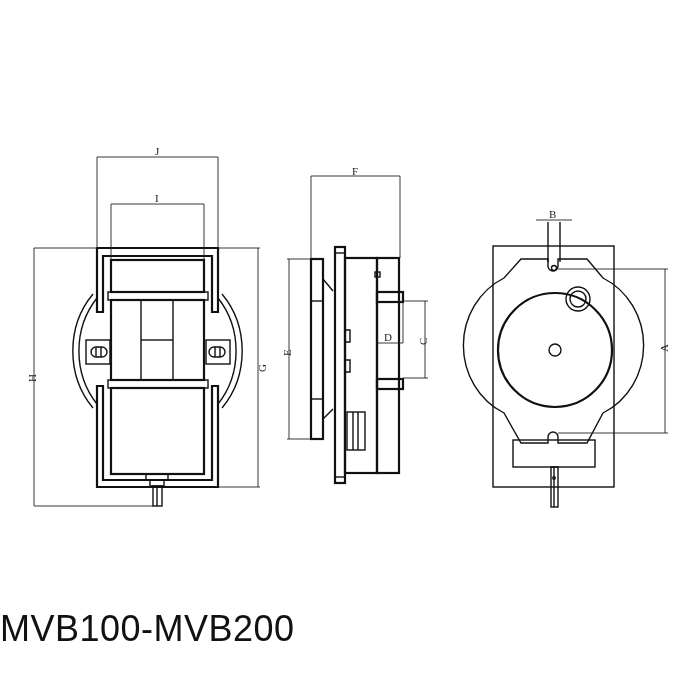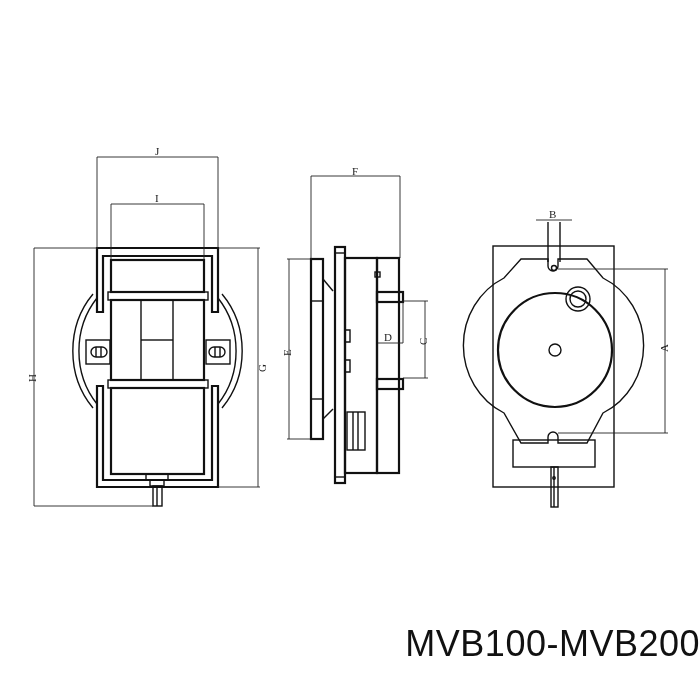--- a/index.html
+++ b/index.html
@@ -3,24 +3,23 @@
 <meta charset="utf-8">
 <style>
   html, body { margin: 0; padding: 0; background: #ffffff; }
   body { width: 700px; height: 700px; position: relative; overflow: hidden; }
   svg.drawing { position: absolute; left: 0; top: 0; width: 700px; height: 700px; }
   .t { stroke: #111; fill: none; stroke-width: 2.2; }
   .m { stroke: #111; fill: none; stroke-width: 1.4; }
   .d { stroke: #222; fill: none; stroke-width: 0.9; }
   .lbl { font-family: "Liberation Serif", serif; font-size: 11px; fill: #222; }
   .title {
-    position: absolute; left: 0; top: 608px; width: 700px; text-align: right;
+    position: absolute; left: 0; top: 608px; width: 700px; text-align: left;
     font-family: "Liberation Sans", sans-serif; font-size: 36px; color: #111;
     letter-spacing: 0.5px;
-    margin-top: 15px;
   }
 </style>
 </head>
 <body>
 
 <svg class="drawing" viewBox="0 0 700 700" xmlns="http://www.w3.org/2000/svg">
 
   <g>
 
     <path class="m" d="M97,298 A72,80 0 0,0 97,404"></path>

